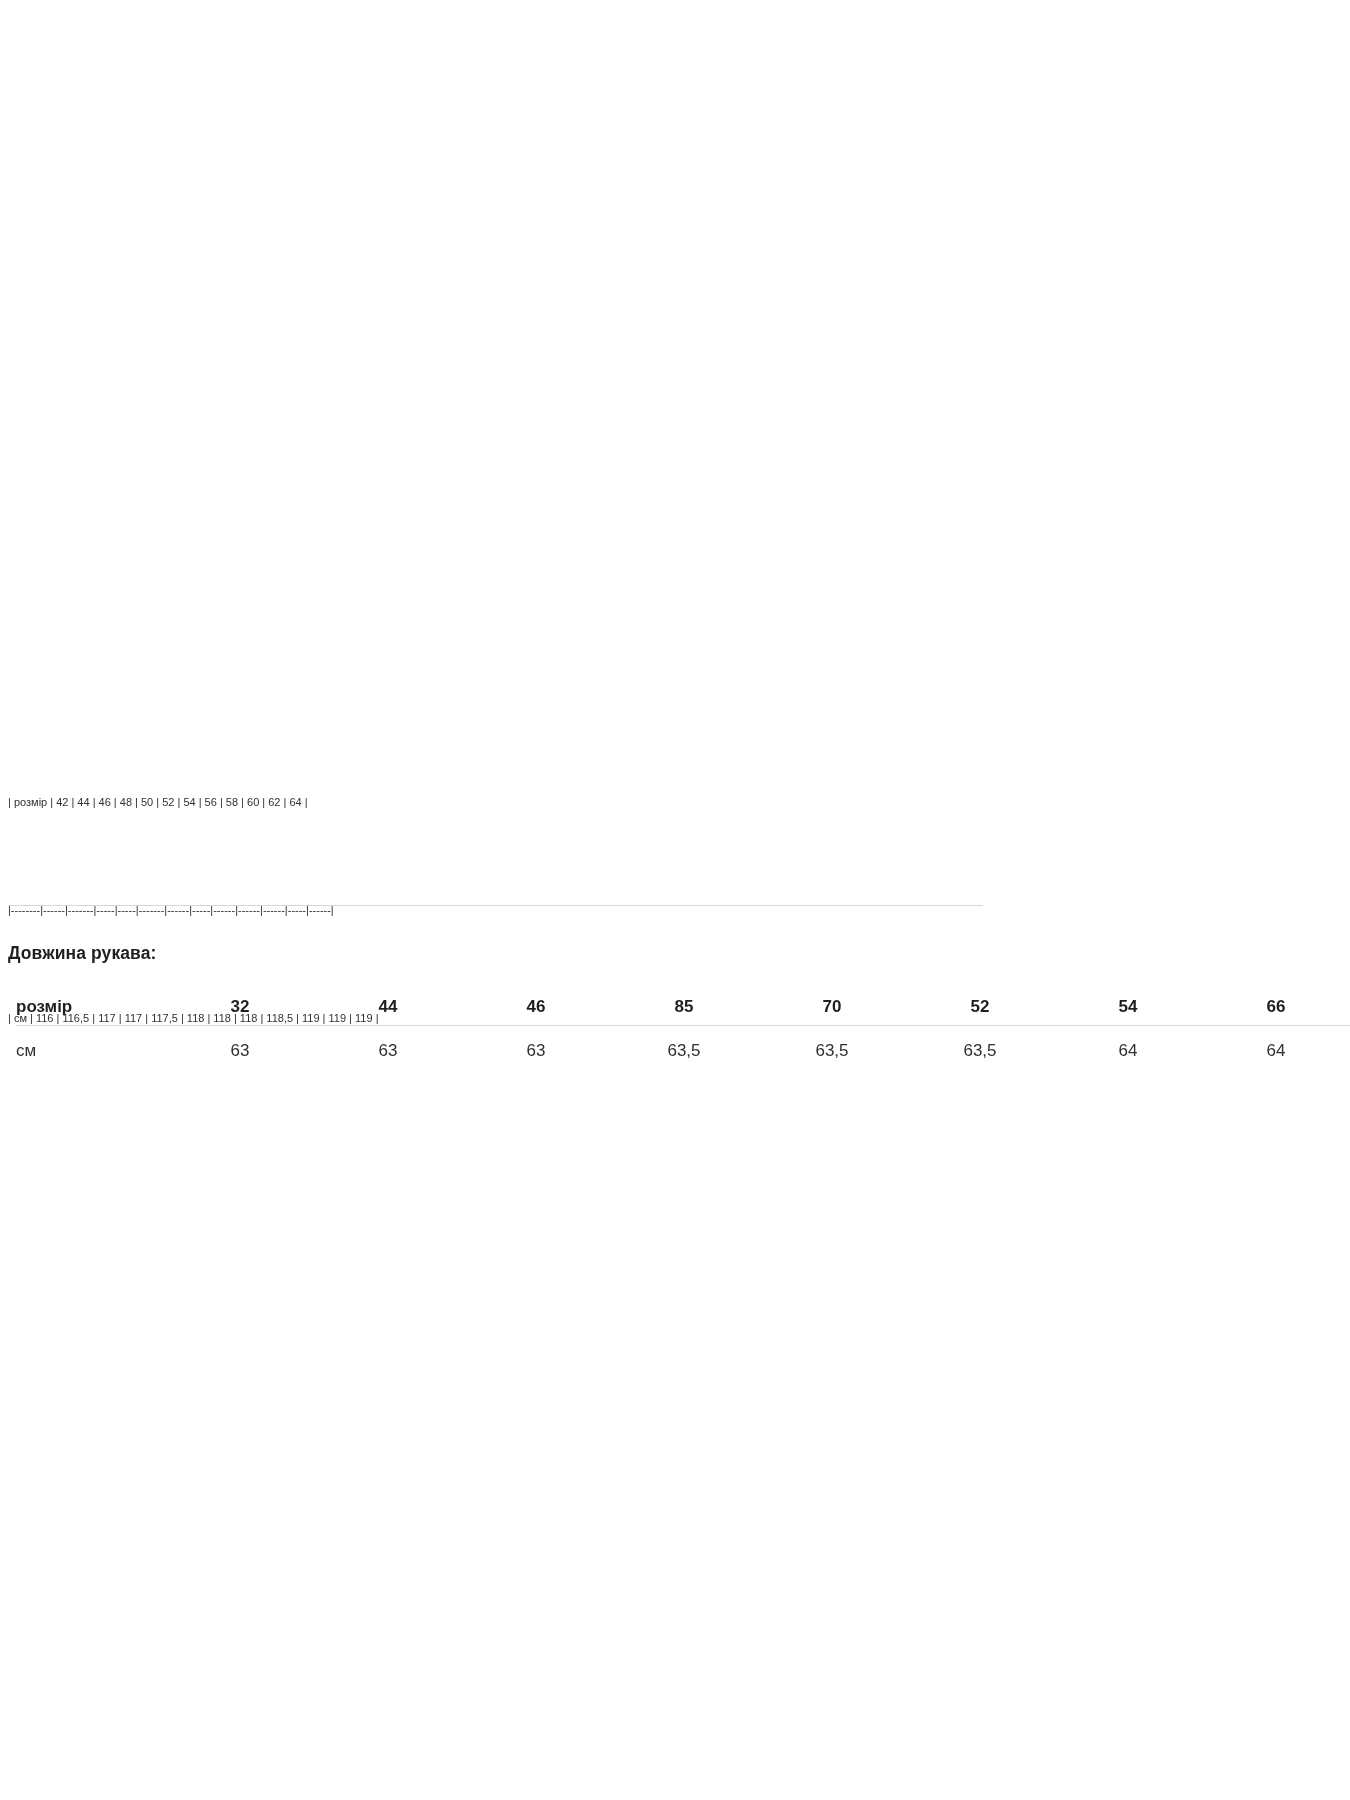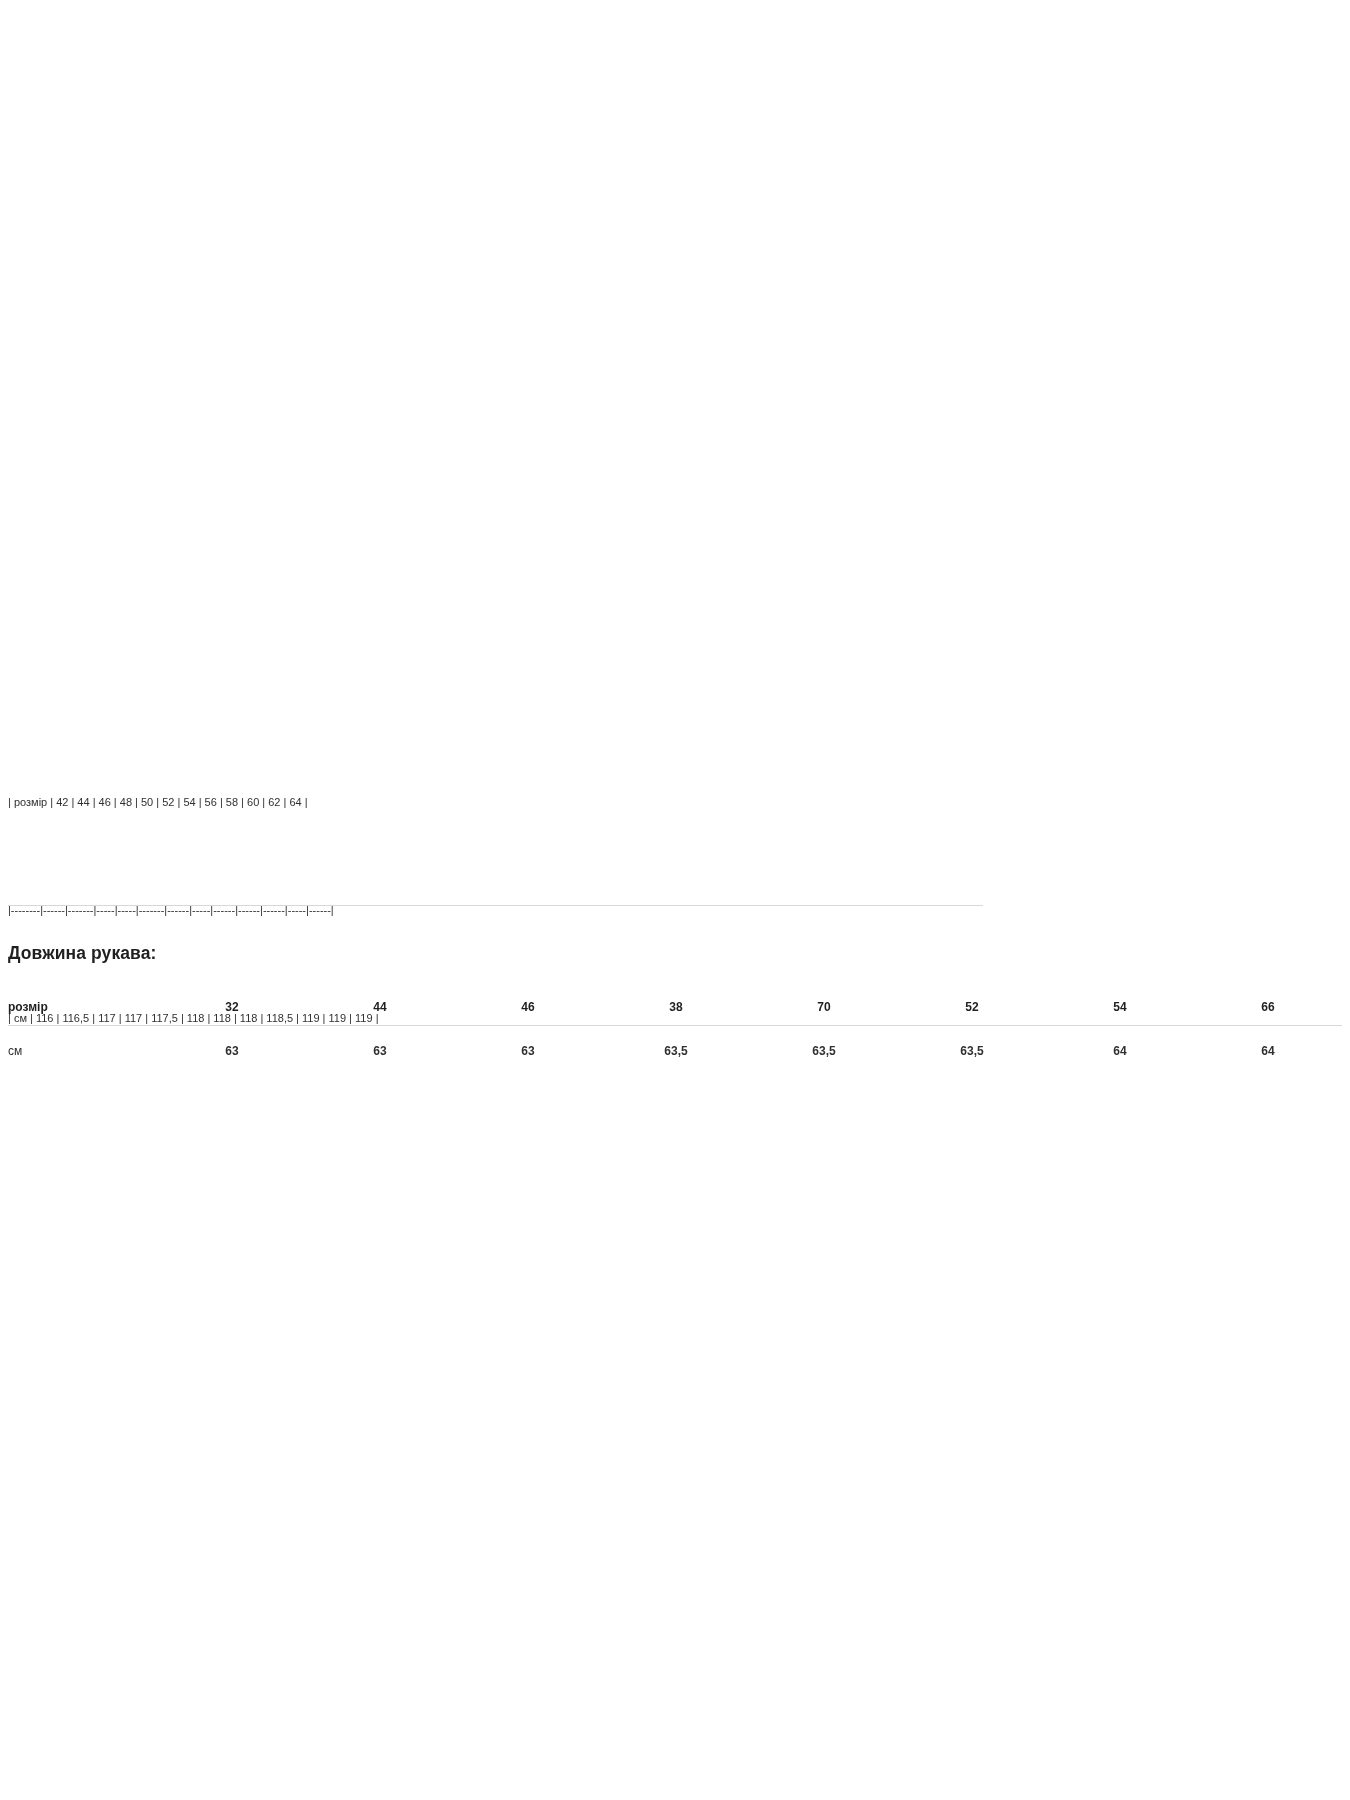--- a/index.html
+++ b/index.html
@@ -70,28 +70,29 @@
   }
 
   .section-sleeve .block-heading {
     margin-bottom: 24px;
   }
 
   table.sleeve {
     border-collapse: collapse;
     width: 1334px;
     table-layout: fixed;
-    font-size: 12px;
+    font-size: 17px;
+    margin-left: 8px;
   }
   table.sleeve th,
   table.sleeve td {
     padding: 0;
     text-align: center;
     vertical-align: middle;
-    font-weight: bold;
+    font-weight: normal;
   }
   table.sleeve thead th {
     font-weight: bold;
     color: #1f1f1f;
     height: 37px;
     border-bottom: 1px solid #d8d8d8;
   }
   table.sleeve tbody td {
     height: 50px;
     color: #303030;
@@ -127,21 +128,21 @@
   <section class="section-sleeve">
     <h2 class="block-heading">Довжина рукава:</h2>
 
     <table class="sleeve">
       <thead>
         <tr>
           <th class="rowlabel">розмір</th>
           <th>32</th>
           <th>44</th>
           <th>46</th>
-          <th>38</th>
+          <th>85</th>
           <th>70</th>
           <th>52</th>
           <th>54</th>
           <th>66</th>
         </tr>
       </thead>
       <tbody>
         <tr>
           <td class="rowlabel">см</td>
           <td>63</td>

